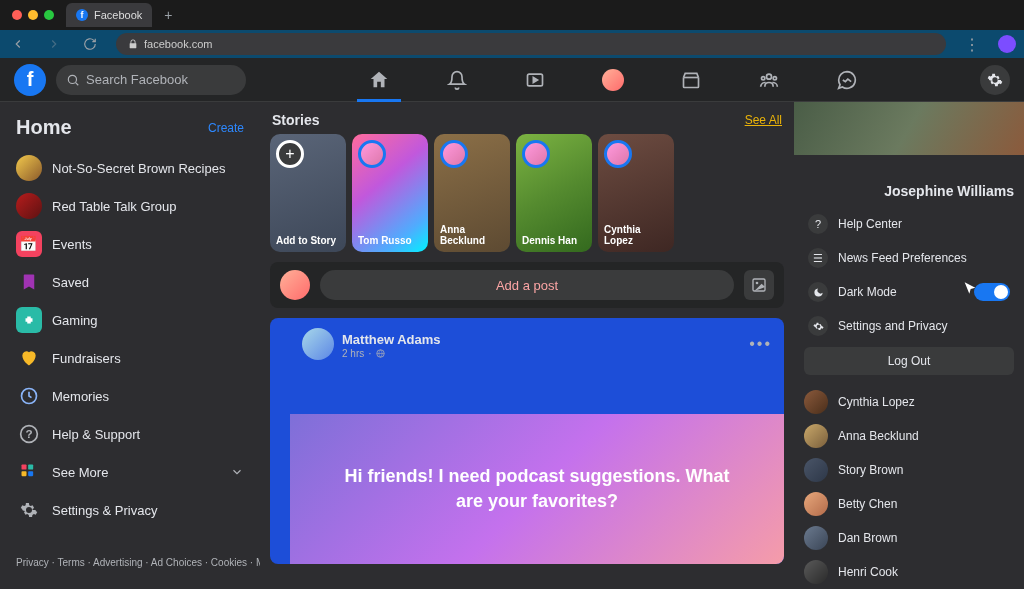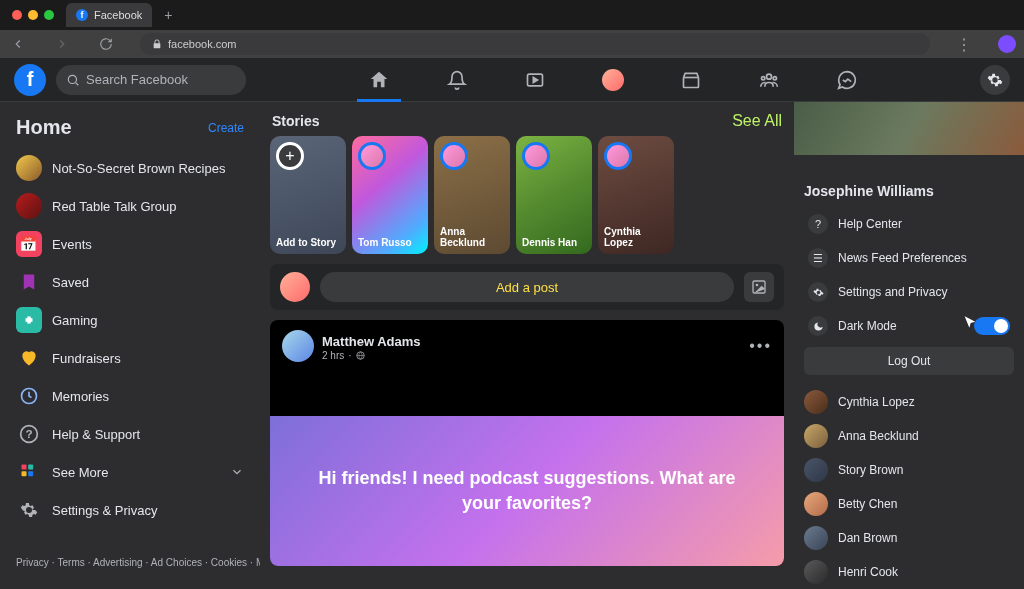--- a/index.html
+++ b/index.html
@@ -26,21 +26,21 @@
   }
   .tl { display:flex; gap:6px; padding:0 6px; }
   .tl span { width:10px; height:10px; border-radius:50%; }
   .tl .r{background:#ff5f57}.tl .y{background:#febc2e}.tl .g{background:#28c840}
   .tab {
     background:#3a3a3d; height:24px; padding:0 10px; border-radius:6px 6px 0 0;
     display:flex; align-items:center; gap:6px; font-size:11px; color:#ddd;
   }
   .tab .fav{width:12px;height:12px;background:#1877f2;border-radius:50%;display:flex;align-items:center;justify-content:center;font-size:9px;font-weight:700;color:#fff;}
   .addr {
-    height:28px; background:#404040; display:flex; align-items:center; padding:0 8px; gap:24px;
+    height:28px; background:#0c4a6e; display:flex; align-items:center; padding:0 8px; gap:16px;
   }
   .nav-btn{width:20px;height:20px;display:flex;align-items:center;justify-content:center;color:#9aa0a6;}
   .url{
     flex:1; background:#3a3a3d; height:22px; border-radius:11px; padding:0 12px;
     font-size:11px; color:#ccc; display:flex; align-items:center; gap:6px;
   }
   .prof-dot{width:18px;height:18px;border-radius:50%;background:#7c4dff;}
   .topbar{
     height:44px;background:#242526;display:flex;align-items:center;padding:0 14px;gap:10px;
     border-bottom:1px solid #3a3b3c;
@@ -63,58 +63,58 @@
   .sb-head a{font-size:12px;color:#2d88ff;}
   .sb-item{display:flex;align-items:center;gap:10px;padding:6px 8px;border-radius:6px;font-size:13px;color:#e4e6eb;}
   .sb-ico{width:26px;height:26px;border-radius:6px;display:flex;align-items:center;justify-content:center;font-size:15px;}
   .avatar{border-radius:50%;background:linear-gradient(135deg,#ffb199,#ff6b6b);}
   .footer{margin-top:auto;font-size:10px;color:#b0b3b8;padding:8px;line-height:1.6;}
   .footer span{white-space:nowrap;}
   .main{flex:1;padding:10px 10px 0;overflow:hidden;display:flex;flex-direction:column;gap:10px;}
   .stories-wrap{}
   .stories-head{display:flex;justify-content:space-between;align-items:center;padding:0 2px 6px;}
   .stories-head b{font-size:14px;}
-  .stories-head a{font-size:16px;color:#bef264;}
+  .stories-head a{font-size:12px;color:#eab308;text-decoration:underline;}
   .stories{display:flex;gap:6px;}
   .story{
     width:76px;height:118px;border-radius:10px;position:relative;overflow:hidden;flex-shrink:0;
     background:linear-gradient(160deg,#4a5568,#2d3748);
     display:flex;align-items:flex-end;padding:6px;
   }
   .story.add{background:linear-gradient(160deg,#5a6578,#3d4758);}
   .story .ring{
     position:absolute;top:6px;left:6px;width:28px;height:28px;border-radius:50%;
     border:3px solid #1877f2;background:linear-gradient(135deg,#f9d,#d7a);
   }
   .story.add .ring{border-color:#fff;background:#3a3b3c;display:flex;align-items:center;justify-content:center;color:#fff;font-size:16px;}
   .story .name{font-size:10px;font-weight:600;color:#fff;line-height:1.1;}
   .story0{background:linear-gradient(150deg,#6b7a8f 0%,#3a4556 60%,#1f2937 100%);}
   .story1{background:linear-gradient(140deg,#ff6b9d 0%,#c158dc 40%,#4facfe 80%,#00f2fe 100%);}
   .story2{background:linear-gradient(160deg,#8b6f47,#5d4a32);}
   .story3{background:linear-gradient(150deg,#7cb342 0%,#558b2f 50%,#33691e 100%);}
   .story4{background:linear-gradient(160deg,#6d4c41,#3e2723);}
   .composer{background:#242526;border-radius:8px;padding:8px 10px;display:flex;align-items:center;gap:10px;}
   .comp-av{width:30px;height:30px;border-radius:50%;background:linear-gradient(135deg,#ffb199,#ff6b6b);}
-  .comp-input{flex:1;height:30px;background:#3a3b3c;border-radius:15px;display:flex;align-items:center;justify-content:center;color:#fde047;font-size:13px;}
+  .comp-input{flex:1;height:30px;background:#3a3b3c;border-radius:15px;display:flex;align-items:center;justify-content:center;color:#fca5a5;font-size:13px;}
   .comp-photo{width:30px;height:30px;background:#3a3b3c;border-radius:6px;display:flex;align-items:center;justify-content:center;color:#b0b3b8;}
-  .post{background:#000000;border-radius:8px;overflow:hidden;}
+  .post{background:#1d4ed8;border-radius:8px;overflow:hidden;padding-left:20px;}
   .post-head{display:flex;align-items:center;gap:8px;padding:10px 12px;}
   .post-av{width:32px;height:32px;border-radius:50%;background:linear-gradient(135deg,#a8d8ea,#5b86e5);}
   .post-meta b{font-size:13px;}
   .post-meta div{font-size:10px;color:#b0b3b8;display:flex;gap:4px;align-items:center;}
   .post-dots{margin-left:auto;color:#b0b3b8;letter-spacing:2px;}
   .post-body{
     height:150px;background:linear-gradient(135deg,#7e6fd8 0%,#c471ed 50%,#f59ca9 100%);
     display:flex;align-items:center;justify-content:center;padding:0 40px;text-align:center;margin-top:44px;
   }
   .post-body span{font-size:18px;font-weight:700;color:#fff;line-height:1.4;}
   .rightcol{width:230px;display:flex;flex-direction:column;overflow:hidden;}
   .cover{height:54px;background:linear-gradient(120deg,#4a5d47,#6b7a5f,#8b5a3c);}
   .panel{padding:8px 10px 10px;}
-  .uname{text-align:left;font-size:14px;font-weight:600;padding:4px 0 8px;margin-top:16px;}
+  .uname{text-align:right;font-size:14px;font-weight:600;padding:4px 0 8px;margin-top:16px;}
   .menu{display:flex;align-items:center;gap:10px;padding:7px 4px;font-size:12px;}
   .menu .mi{width:20px;height:20px;background:#3a3b3c;border-radius:50%;display:flex;align-items:center;justify-content:center;font-size:11px;}
   .toggle{
     margin-left:auto;width:36px;height:18px;background:#1877f2;border-radius:9px;position:relative;
   }
   .toggle::after{content:'';position:absolute;right:2px;top:2px;width:14px;height:14px;background:#fff;border-radius:50%;}
   .cursor{position:absolute;right:40px;transform:translateY(-2px);}
   .logout{background:#3a3b3c;height:28px;border-radius:6px;display:flex;align-items:center;justify-content:center;font-size:12px;margin-top:4px;}
   .contacts{padding:0 10px;}
   .contact{display:flex;align-items:center;gap:10px;padding:5px 0;font-size:12px;}
@@ -389,40 +389,40 @@
         <div class="uname">Josephine Williams</div>
 
         <div class="menu">
           <div class="mi">?</div>
           <span>Help Center</span>
         </div>
         <div class="menu">
           <div class="mi">☰</div>
           <span>News Feed Preferences</span>
         </div>
+        <div class="menu" style="position:relative">
+          <div class="mi">
+            <svg width="11" height="11" viewBox="0 0 24 24" fill="currentColor">
+                <path d="M21 12.8A9 9 0 1 1 11.2 3a7 7 0 0 0 9.8 9.8z"></path>
+              </svg>
+          </div>
+          <span>Dark Mode</span>
+          <div class="toggle"></div>
+          <svg class="cursor" width="16" height="16" viewBox="0 0 24 24" fill="#fff" style="position:absolute;right:36px;top:8px">
+              <path d="M4 2l16 8-7 2-2 7z"></path>
+            </svg>
+        </div>
         <div class="menu">
           <div class="mi">
             <svg width="11" height="11" viewBox="0 0 24 24" fill="currentColor">
                 <path d="M12 8a4 4 0 1 0 0 8 4 4 0 0 0 0-8zm9 4l2 1.5-2 3.5-2.4-1a7 7 0 0 1-2 1.2l-.4 2.6h-4l-.4-2.6a7 7 0 0 1-2-1.2l-2.4 1-2-3.5L3 12l-2-1.5 2-3.5 2.4 1a7 7 0 0 1 2-1.2L7.8 4h4l.4 2.6a7 7 0 0 1 2 1.2l2.4-1 2 3.5z"></path>
               </svg>
           </div>
           <span>Settings and Privacy</span>
         </div>
-        <div class="menu" style="position:relative">
-          <div class="mi">
-            <svg width="11" height="11" viewBox="0 0 24 24" fill="currentColor">
-                <path d="M21 12.8A9 9 0 1 1 11.2 3a7 7 0 0 0 9.8 9.8z"></path>
-              </svg>
-          </div>
-          <span>Dark Mode</span>
-          <div class="toggle"></div>
-          <svg class="cursor" width="16" height="16" viewBox="0 0 24 24" fill="#fff" style="position:absolute;right:36px;top:8px">
-              <path d="M4 2l16 8-7 2-2 7z"></path>
-            </svg>
-        </div>
         <div class="logout">
           <span>Log Out</span>
         </div>
       </div>
       <div class="contacts">
         <div class="contact">
             <div class="c-av" style="background:linear-gradient(135deg,#8b5a3c,#4a2e1a)"></div>
             <span>Cynthia Lopez</span>
           </div>
         <div class="contact">

